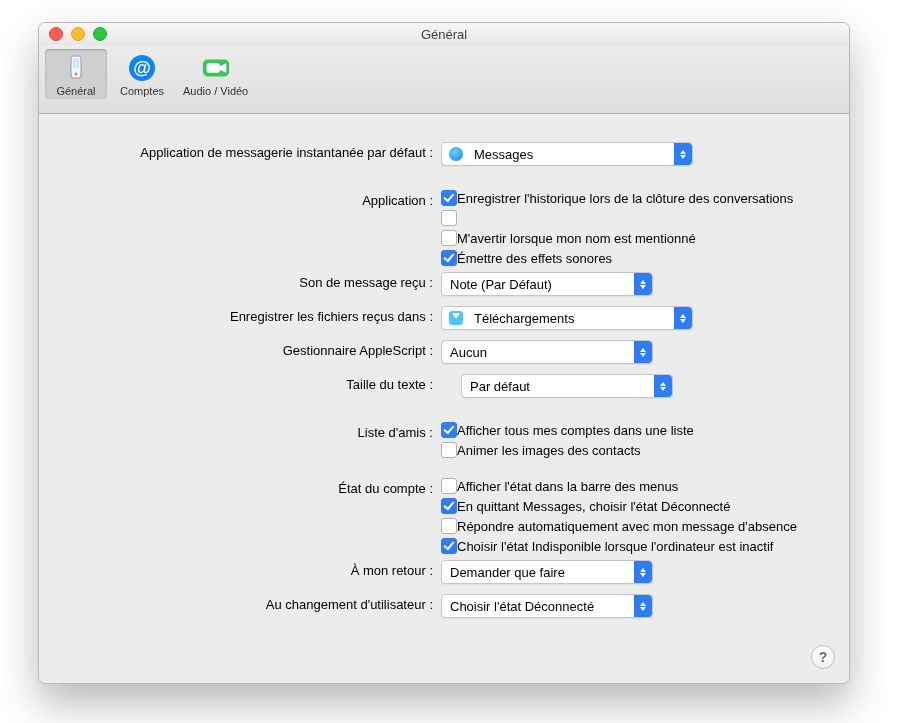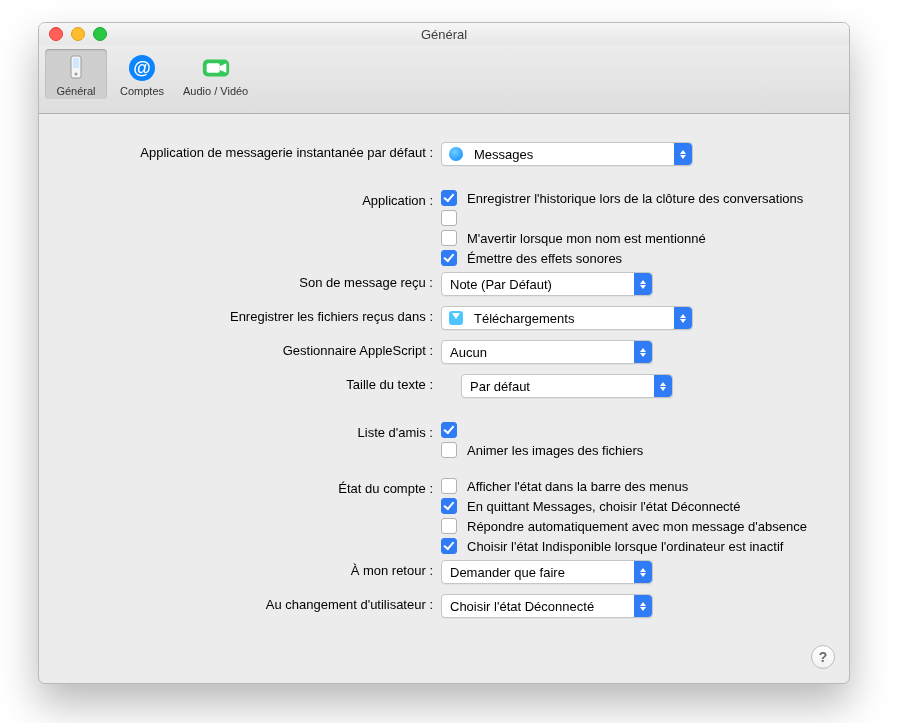--- a/index.html
+++ b/index.html
@@ -25,21 +25,21 @@
   .popup{display:inline-flex;align-items:center;height:22px;background:#fff;border:1px solid #c6c6c6;border-radius:4px;position:relative;box-shadow:0 1px 0 rgba(0,0,0,.04);cursor:default;}
   .popup .ptext{padding:0 8px;white-space:nowrap;overflow:hidden;text-overflow:ellipsis;}
   .popup .picon{width:16px;height:16px;margin-left:6px;margin-right:2px;display:flex;align-items:center;justify-content:center;}
   .popup .arrows{width:18px;height:22px;background:#2f7cf6;border-top-right-radius:4px;border-bottom-right-radius:4px;display:flex;align-items:center;justify-content:center;flex-direction:column;gap:1px;}
   .popup .arrows::before,.popup .arrows::after{content:"";width:0;height:0;border-left:3px solid transparent;border-right:3px solid transparent;}
   .popup .arrows::before{border-bottom:4px solid #fff;}
   .popup .arrows::after{border-top:4px solid #fff;}
   .popup.w-wide{width:250px;justify-content:flex-end;}
   .popup.w-med{width:210px;justify-content:space-between;}
   .popup.w-taille{width:210px;justify-content:space-between;margin-left:20px;}
-  .cb{display:flex;align-items:center;gap:10px;}
+  .cb{display:flex;align-items:center;gap:0;}
   .checkbox{width:14px;height:14px;border-radius:3px;border:1px solid #b2b2b2;background:#fff;display:flex;align-items:center;justify-content:center;flex-shrink:0;cursor:default;}
   .checkbox.checked{background:#2f7cf6;border-color:#2f7cf6;}
   .checkbox.checked::after{content:"";width:4px;height:8px;border:solid #fff;border-width:0 2px 2px 0;transform:rotate(40deg) translate(-1px,-1px);}
   .gap{height:14px;}
   .help{position:absolute;right:14px;bottom:14px;width:22px;height:22px;border-radius:50%;border:1px solid #bcbcbc;background:linear-gradient(#fff,#f1f1f1);display:flex;align-items:center;justify-content:center;color:#6b6b6b;font-weight:bold;font-size:14px;cursor:default;}
   .msgicon{width:14px;height:14px;border-radius:50%;background:radial-gradient(circle at 40% 35%,#6fd0ff,#0a84ff);}
   .dlicon{width:14px;height:14px;border-radius:3px;background:#4fc5ff;position:relative;}
   .dlicon::after{content:"";position:absolute;left:3px;top:2px;width:0;height:0;border-left:4px solid transparent;border-right:4px solid transparent;border-top:6px solid #fff;}
 </style>
 </head>
@@ -170,24 +170,25 @@
         </div>
       </div>
 
       <div class="gap"></div>
 
       <div class="row tight">
         <div class="lbl">Liste d'amis :</div>
         <div class="ctrl">
           <div class="cb">
             <div class="checkbox checked"></div>
-          </div>
-          <div class="cb">
-            <div class="checkbox"></div>
-            <span>Animer les images des fichiers</span>
+            <span>Afficher tous mes comptes dans une liste</span>
+          </div>
+          <div class="cb">
+            <div class="checkbox"></div>
+            <span>Animer les images des contacts</span>
           </div>
         </div>
       </div>
 
       <div class="gap"></div>
 
       <div class="row tight">
         <div class="lbl">État du compte :</div>
         <div class="ctrl">
           <div class="cb">

